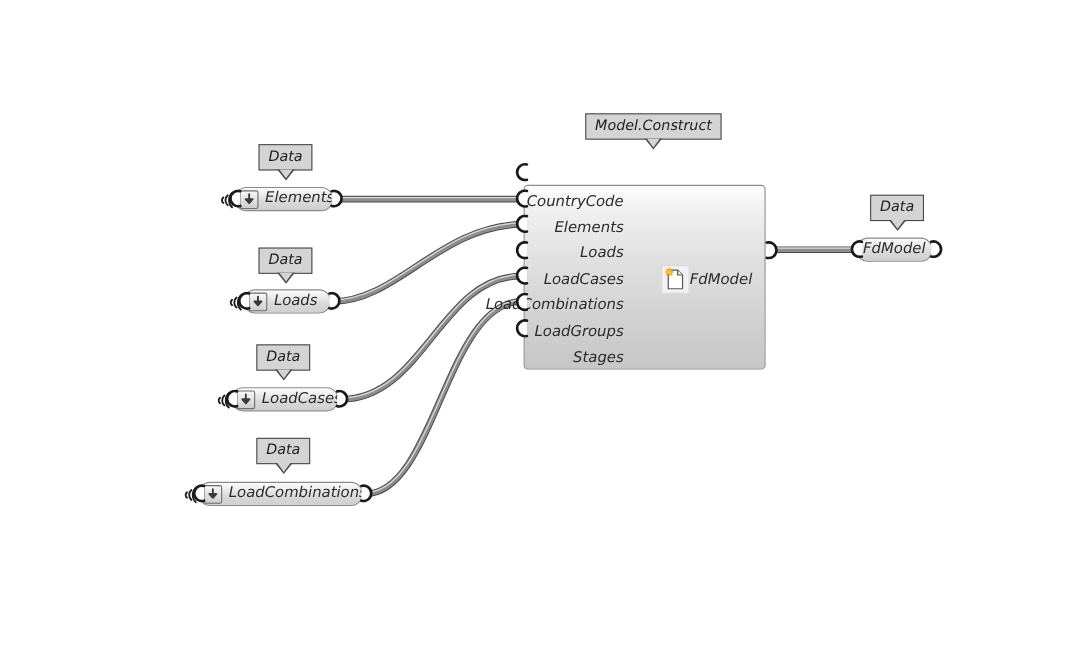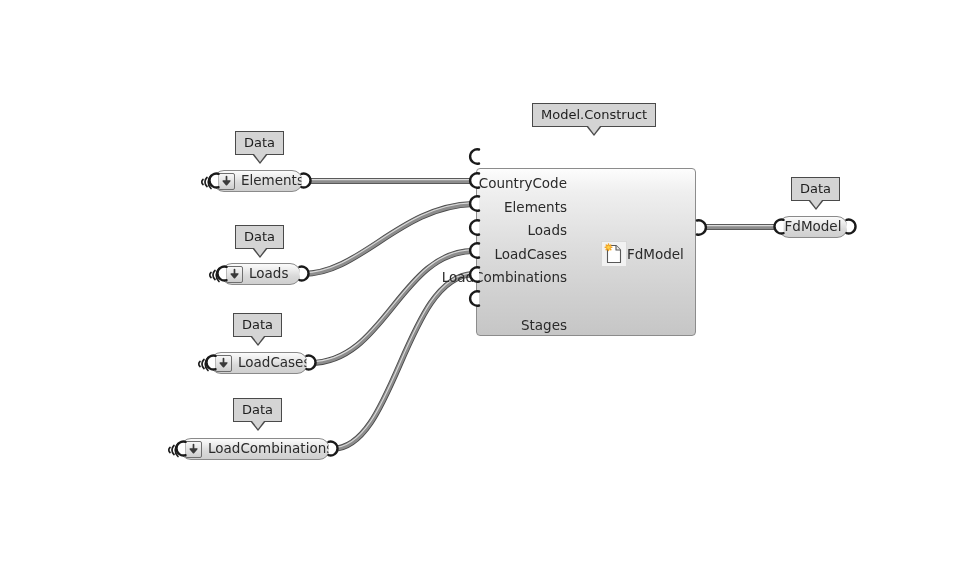--- a/index.html
+++ b/index.html
@@ -15,20 +15,21 @@
     overflow: hidden;
     font-family: "DejaVu Sans", "Liberation Sans", sans-serif;
     -webkit-font-smoothing: antialiased;
   }
 
   #canvas {
     position: absolute;
     left: 0; top: 0;
     width: 940px;
     height: 586px;
+    font-style: italic;
   }
 
   
   #wires {
     position: absolute;
     left: 0; top: 0;
     width: 972px;
     height: 586px;
     pointer-events: none;
     z-index: 1;
@@ -224,20 +225,23 @@
       </div>
       <div class="node-row" style="top:49px;">
         <span class="in-label">Loads</span>
       </div>
       <div class="node-row" style="top:73px;">
         <span class="in-label">LoadCases</span>
         <span class="out-label">FdModel</span>
       </div>
       <div class="node-row" style="top:96px;">
         <span class="in-label">LoadCombinations</span>
+      </div>
+      <div class="node-row" style="top:120px;">
+        <span class="in-label">LoadGroups</span>
       </div>
       <div class="node-row" style="top:144px;">
         <span class="in-label">Stages</span>
       </div>
 
       <div class="doc-icon" style="left:124px; top:72px;">
         <svg width="24" height="24" viewBox="0 0 24 24">
           <path d="M5.5 3.5 H14 L18.5 8 V20.5 H5.5 Z" fill="#ffffff" stroke="#585858" stroke-width="1.1" stroke-linejoin="round"></path>
           <path d="M14 3.5 V8 H18.5" fill="#eeeeee" stroke="#585858" stroke-width="1.1" stroke-linejoin="round"></path>
           <g stroke="#f5a623" stroke-width="1.5" stroke-linecap="round">

